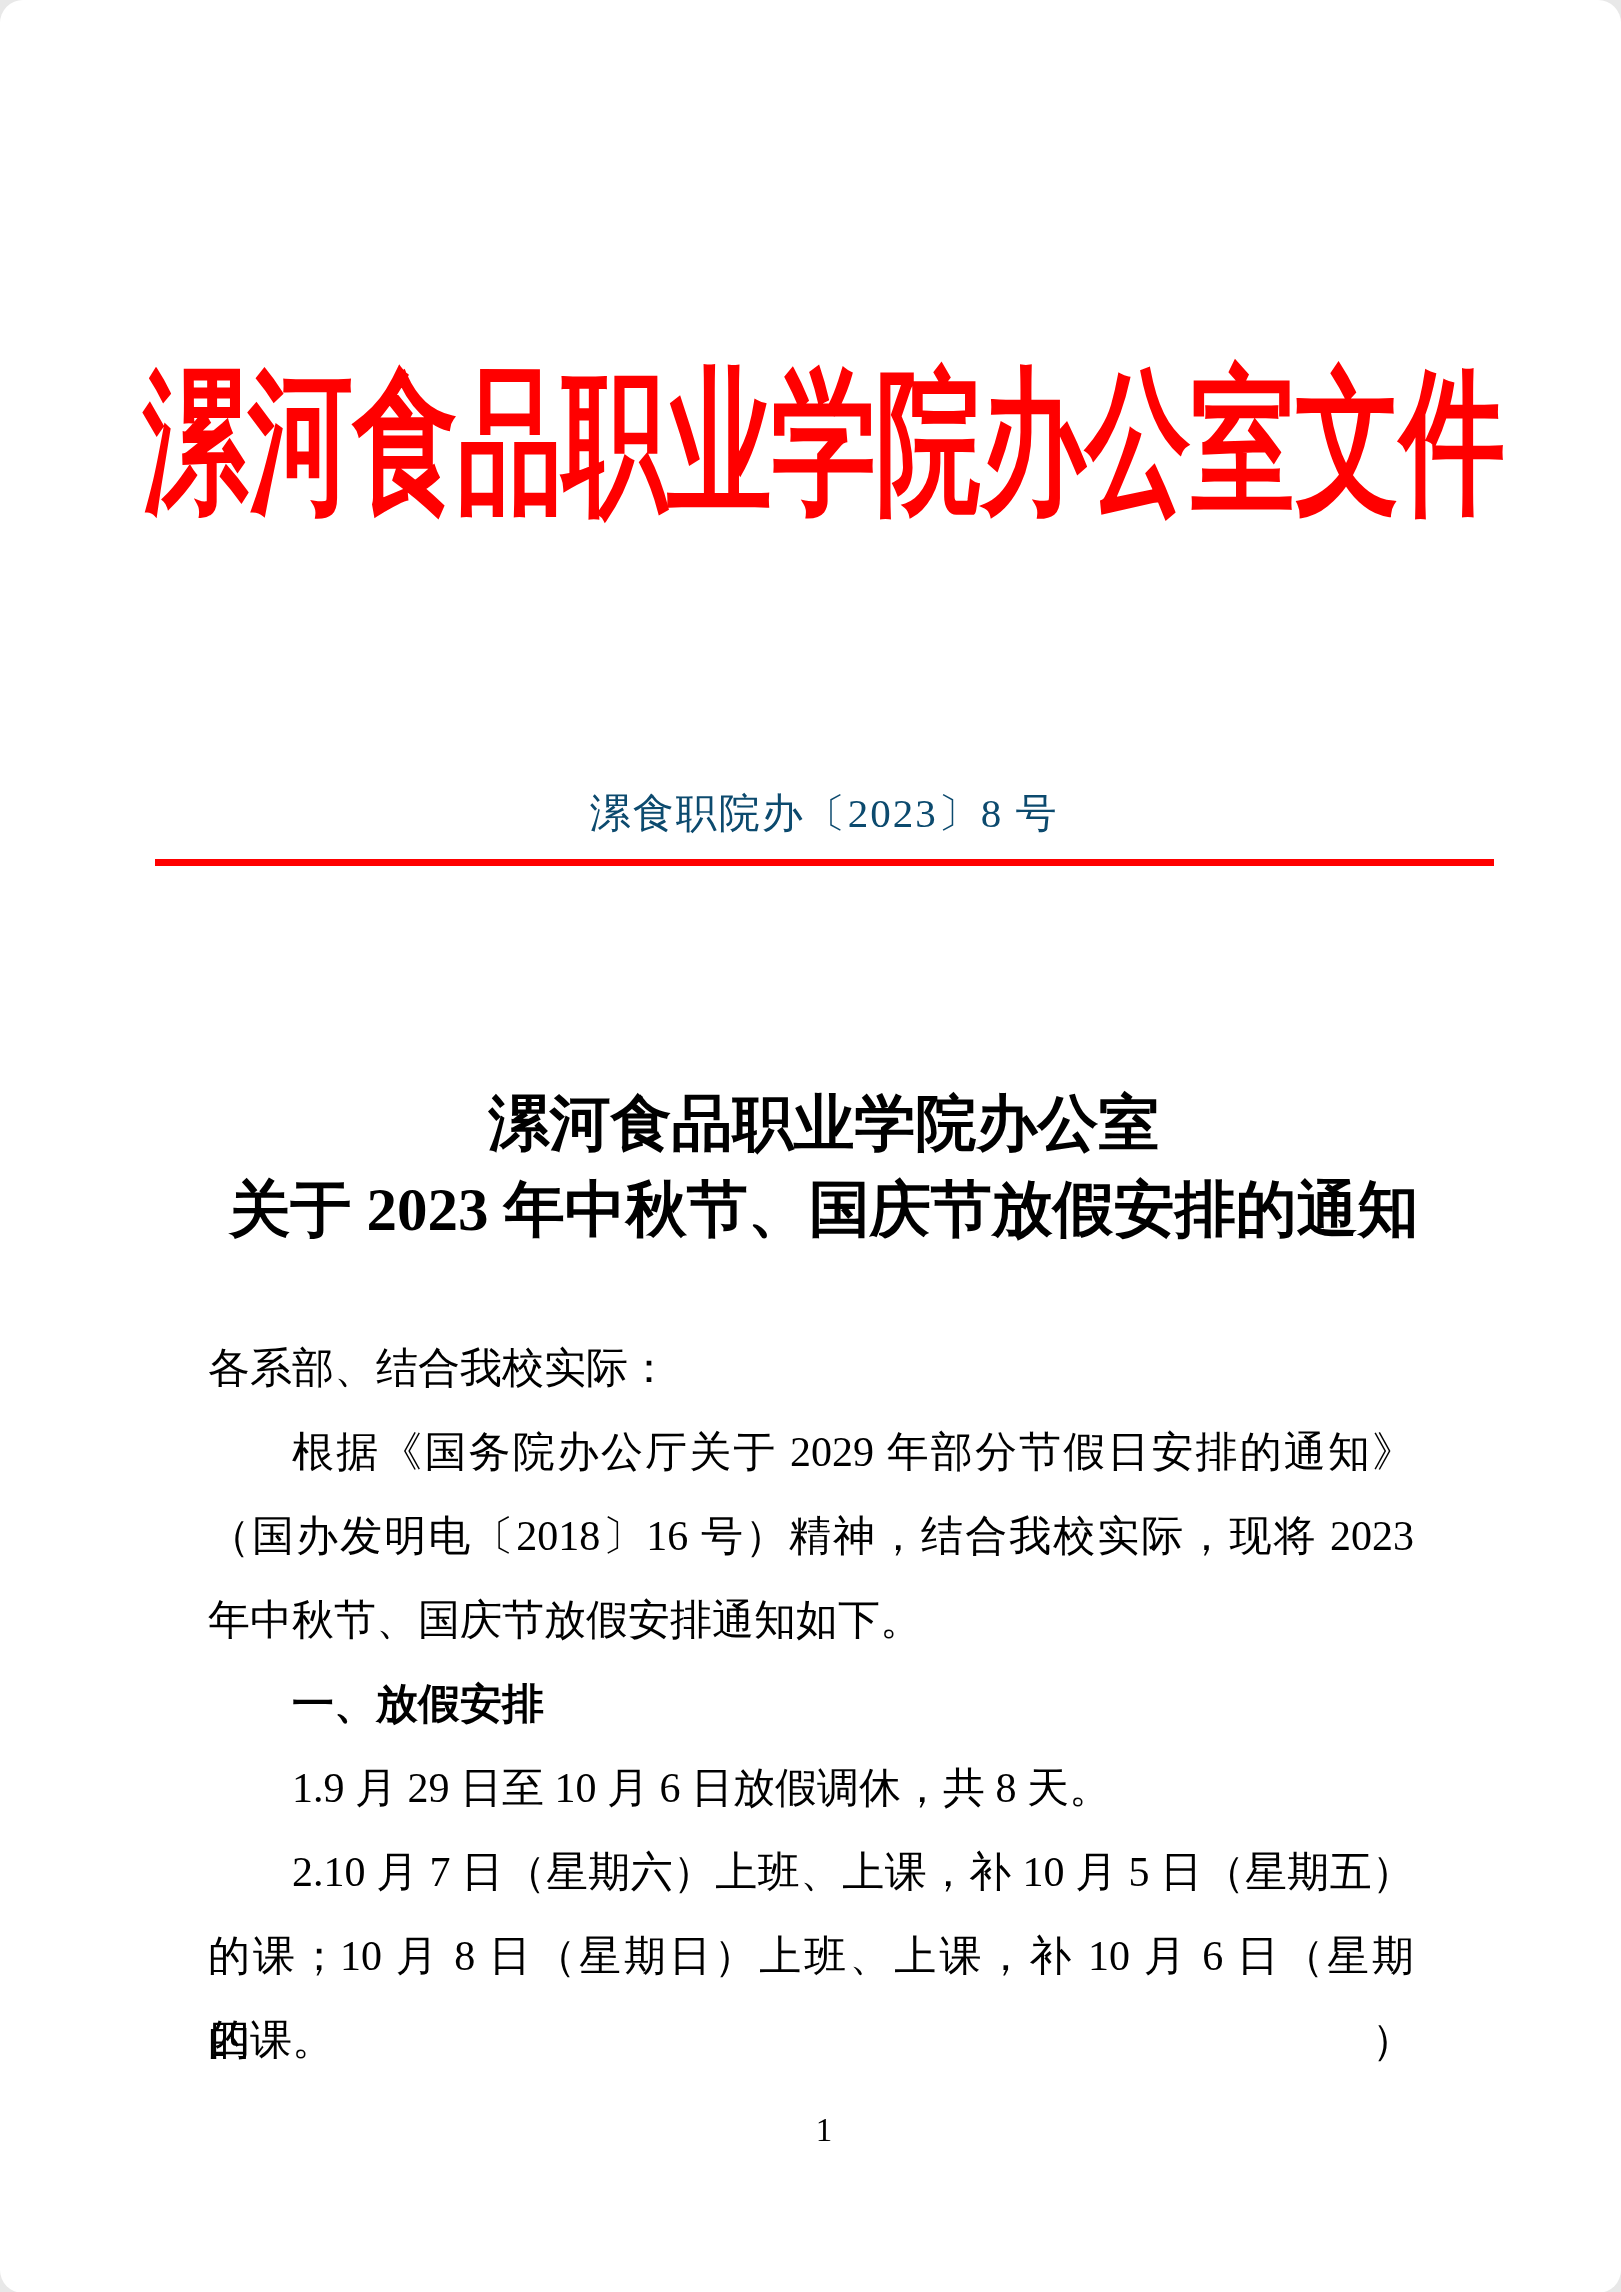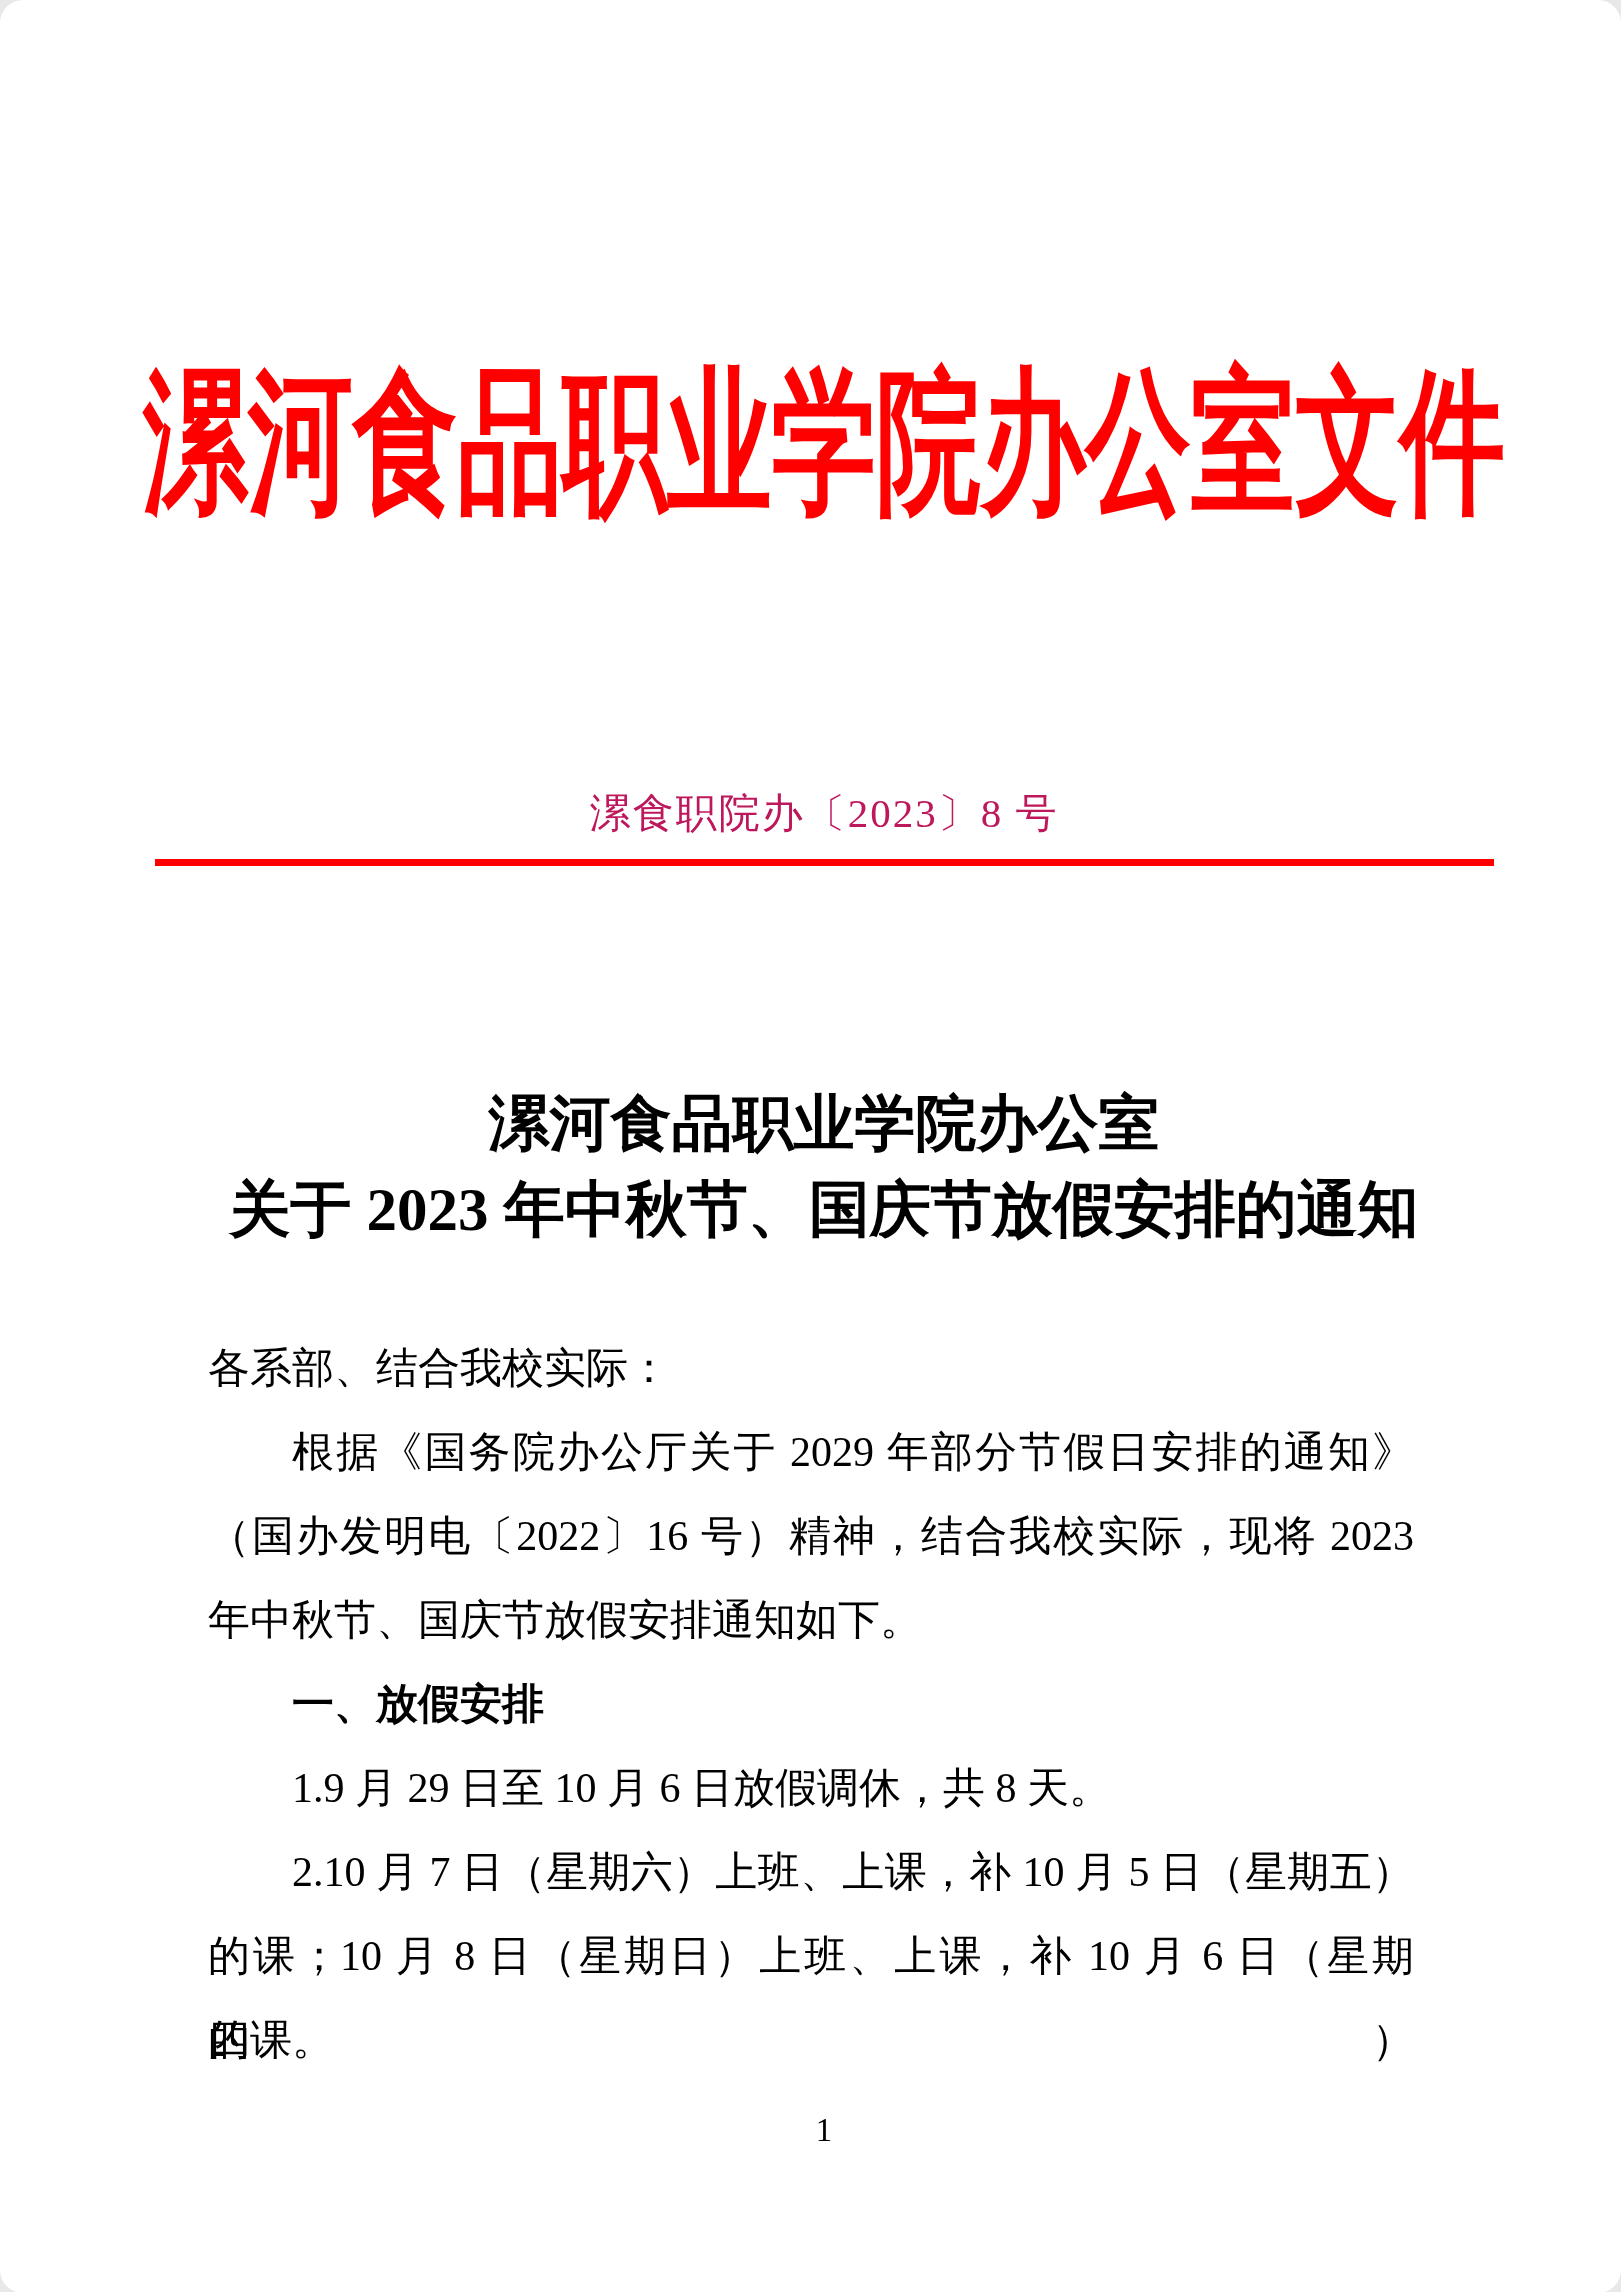--- a/index.html
+++ b/index.html
@@ -24,21 +24,21 @@
     color:#ff0000;
     font-family:"Liberation Serif","DejaVu Serif",serif;
   }
   .doc-number{
     position:absolute;
     top:788px;left:824px;
     transform:translateX(-50%);
     white-space:nowrap;
     font-size:41px;line-height:51px;
     letter-spacing:2px;
-    color:#be185d;
+    color:#0c4a6e;
   }
   .red-rule{
     position:absolute;
     top:859px;left:155px;
     width:1339px;height:6.9px;
     background:#ff0000;
   }
   
   .doc-title{
     position:absolute;
@@ -93,21 +93,21 @@
   <div class="red-rule"></div>
 
   <div class="doc-title">
     <div>漯河食品职业学院办公室</div>
     <div>关于 2023 年中秋节、国庆节放假安排的通知</div>
   </div>
 
   <div class="body-text">
     <div class="line">各系部、结合我校实际：</div>
     <div class="line justify indent">根据《国务院办公厅关于 2029 年部分节假日安排的通知》</div>
-    <div class="line justify">（国办发明电〔2022〕16 号）精神，结合我校实际，现将 2023</div>
+    <div class="line justify">（国办发明电〔2018〕16 号）精神，结合我校实际，现将 2023</div>
     <div class="line">年中秋节、国庆节放假安排通知如下。</div>
     <div class="line heading indent">一、放假安排</div>
     <div class="line indent">1.9 月 29 日至 10 月 6 日放假调休，共 8 天。</div>
     <div class="line justify indent">2.10 月 7 日（星期六）上班、上课，补 10 月 5 日（星期五）</div>
     <div class="line justify">的课；10 月 8 日（星期日）上班、上课，补 10 月 6 日（星期四）</div>
     <div class="line">的课。</div>
   </div>
 
   <div class="page-number">1</div>
 

